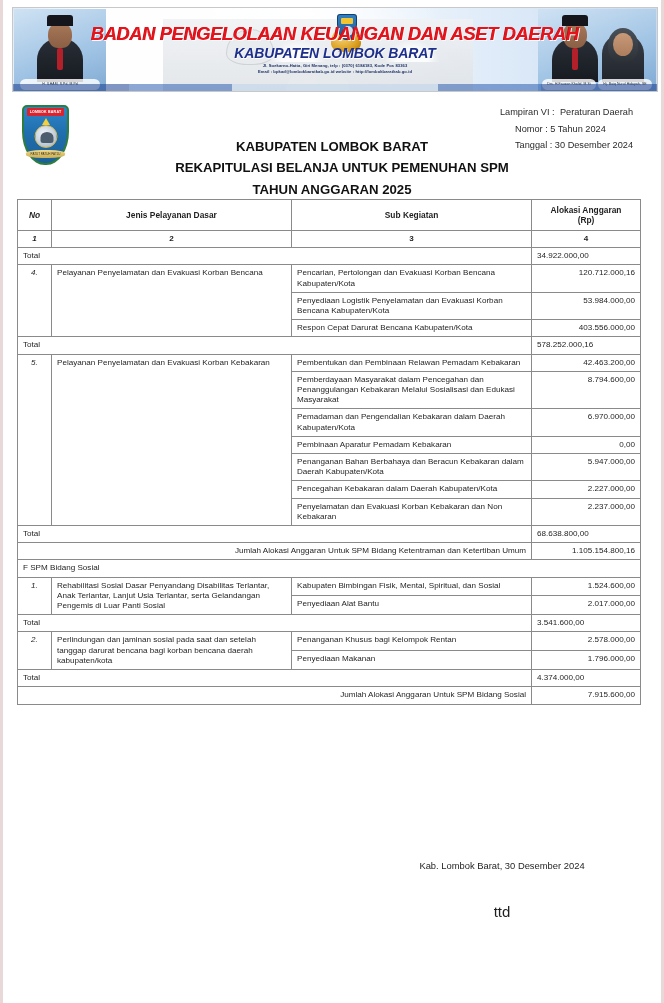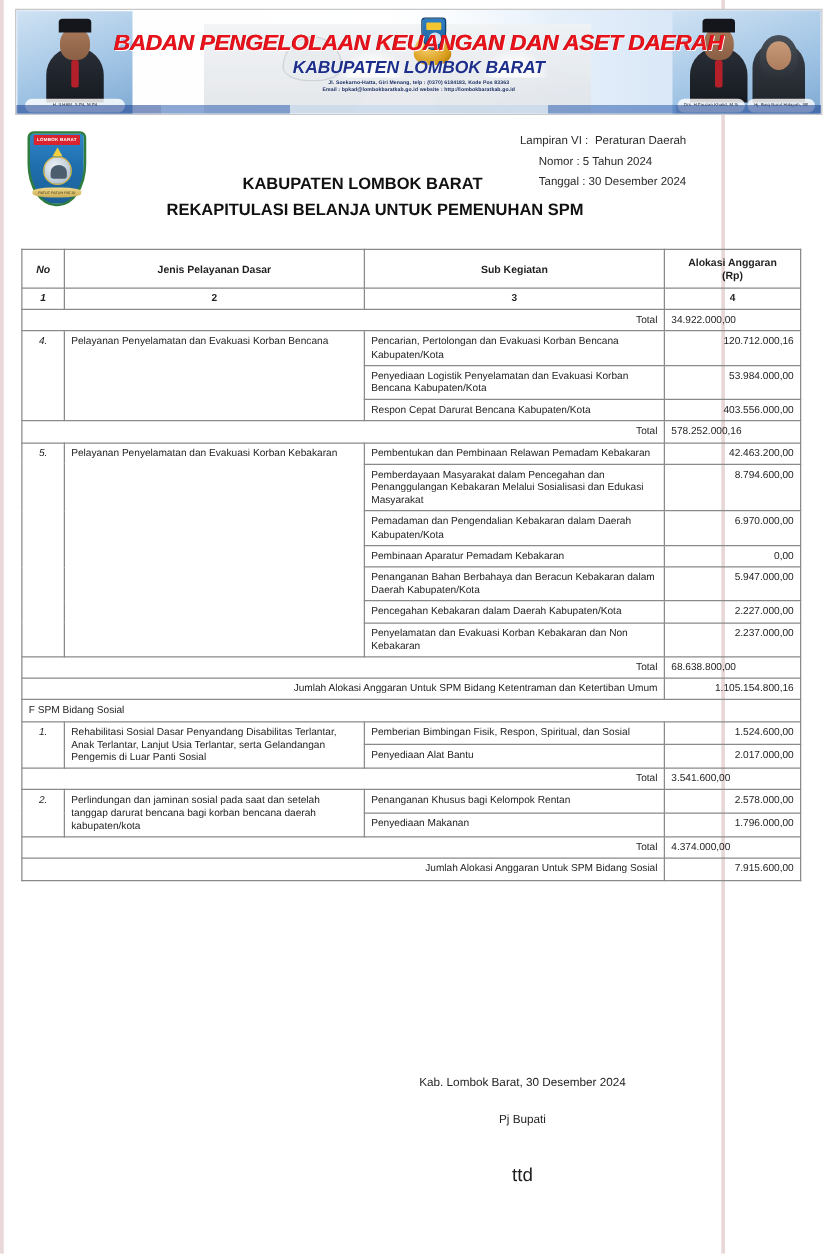--- a/index.html
+++ b/index.html
@@ -7,21 +7,21 @@
   body {
     width: 664px;
     height: 1003px;
     background: #ffffff;
     font-family: "Liberation Sans", sans-serif;
     color: #1a1a1a;
     position: relative;
     overflow: hidden;
   }
   .page {
-    width: 580px;
+    width: 664px;
     height: 1003px;
     position: relative;
     background: #ffffff;
     border-left: 3px solid #e8d8d8;
     border-right: 3px solid #e8d8d8;
   }
 
   
   .banner {
     position: absolute;
@@ -218,21 +218,21 @@
   .c-no   { width:34px;  text-align:center;font-style:italic; }
   .c-jen  { width:240px; }
   .c-sub  { width:240px; }
   .c-alo  { width:109px; text-align:right;margin-top:20px; }
 
   .hrow th { text-align:center; font-weight:bold; vertical-align:middle; height:31px; font-size:8.4px; }
   .numrow td { text-align:center; font-weight:bold; height:15px; vertical-align:middle; }
   .numrow td.c-alo { text-align:center; }
 
   .totrow td { height:17px; vertical-align:middle; }
-  .totrow .tot-label { text-align:right; }
+  .totrow .tot-label { text-align:left; }
   .totrow .tot-val { text-align:left; }
 
   .grand td { height:17px; vertical-align:middle; }
   .grand .g-label { text-align:right; }
   .grand .g-val { text-align:right; }
 
   .section-row td { height:16px; vertical-align:middle; text-align:left; }
 
   .val { text-align:right; white-space:nowrap; }
   .mid { vertical-align:middle; }
@@ -303,20 +303,21 @@
     <div class="lrow">
       <span class="lbl">Lampiran VI :</span>
       <span class="val">Peraturan Daerah</span>
     </div>
     <div class="indent">Nomor : 5 Tahun 2024</div>
     <div class="indent">Tanggal : 30 Desember 2024</div>
   </div>
 
   <div class="doc-title t1">KABUPATEN LOMBOK BARAT</div>
   <div class="doc-title t2">REKAPITULASI BELANJA UNTUK PEMENUHAN SPM</div>
+  <div class="doc-title t3">TAHUN ANGGARAN 2025</div>
 
   <table class="tbl">
     <colgroup>
       <col class="c-no">
         <col class="c-jen">
         <col class="c-sub">
         <col class="c-alo">
     </colgroup>
     <thead>
       <tr class="hrow">
@@ -401,21 +402,21 @@
         <td class="g-val">1.105.154.800,16</td>
       </tr>
 
       <tr class="section-row">
         <td colspan="4">F SPM Bidang Sosial</td>
       </tr>
 
       <tr>
         <td class="c-no" rowspan="2">1.</td>
         <td class="c-jen" rowspan="2">Rehabilitasi Sosial Dasar Penyandang Disabilitas Terlantar, Anak Terlantar, Lanjut Usia Terlantar, serta Gelandangan Pengemis di Luar Panti Sosial</td>
-        <td class="c-sub">Pemberian Bimbingan Fisik, Respon, Spiritual, dan Sosial</td>
+        <td class="c-sub">Kabupaten Bimbingan Fisik, Mental, Spiritual, dan Sosial</td>
         <td class="c-alo mid">1.524.600,00</td>
       </tr>
       <tr>
         <td class="c-sub">Penyediaan Alat Bantu</td>
         <td class="c-alo mid">2.017.000,00</td>
       </tr>
       <tr class="totrow">
         <td class="tot-label" colspan="3">Total</td>
         <td class="tot-val">3.541.600,00</td>
       </tr>
@@ -438,17 +439,16 @@
       <tr class="grand">
         <td class="g-label" colspan="3">Jumlah Alokasi Anggaran Untuk SPM Bidang Sosial</td>
         <td class="g-val">7.915.600,00</td>
       </tr>
 
     </tbody>
   </table>
 
   <div class="sign">
     <div class="s-place">Kab. Lombok Barat, 30 Desember 2024</div>
-    <div class="s-role">Pj Bupati</div>
     <div class="s-ttd">ttd</div>
   </div>
 
 </div>
 
 </body></html>

